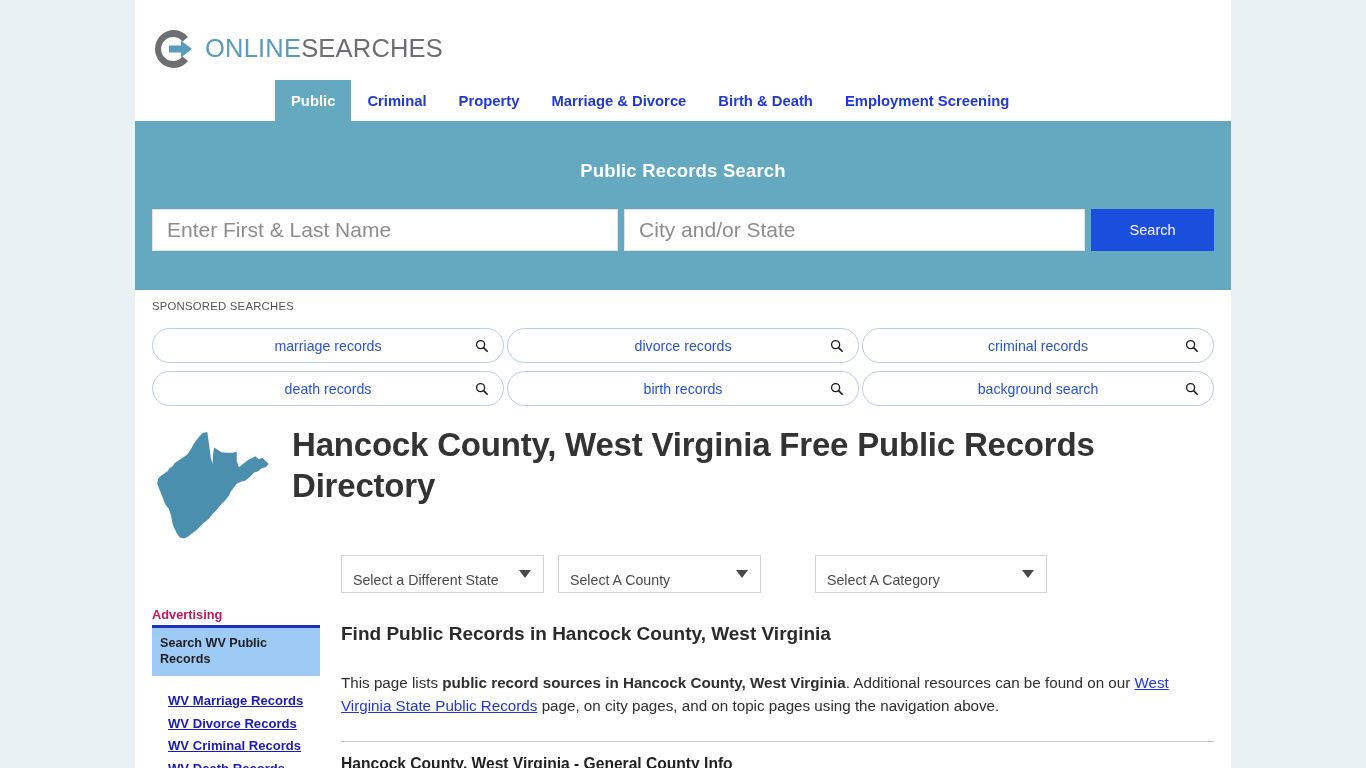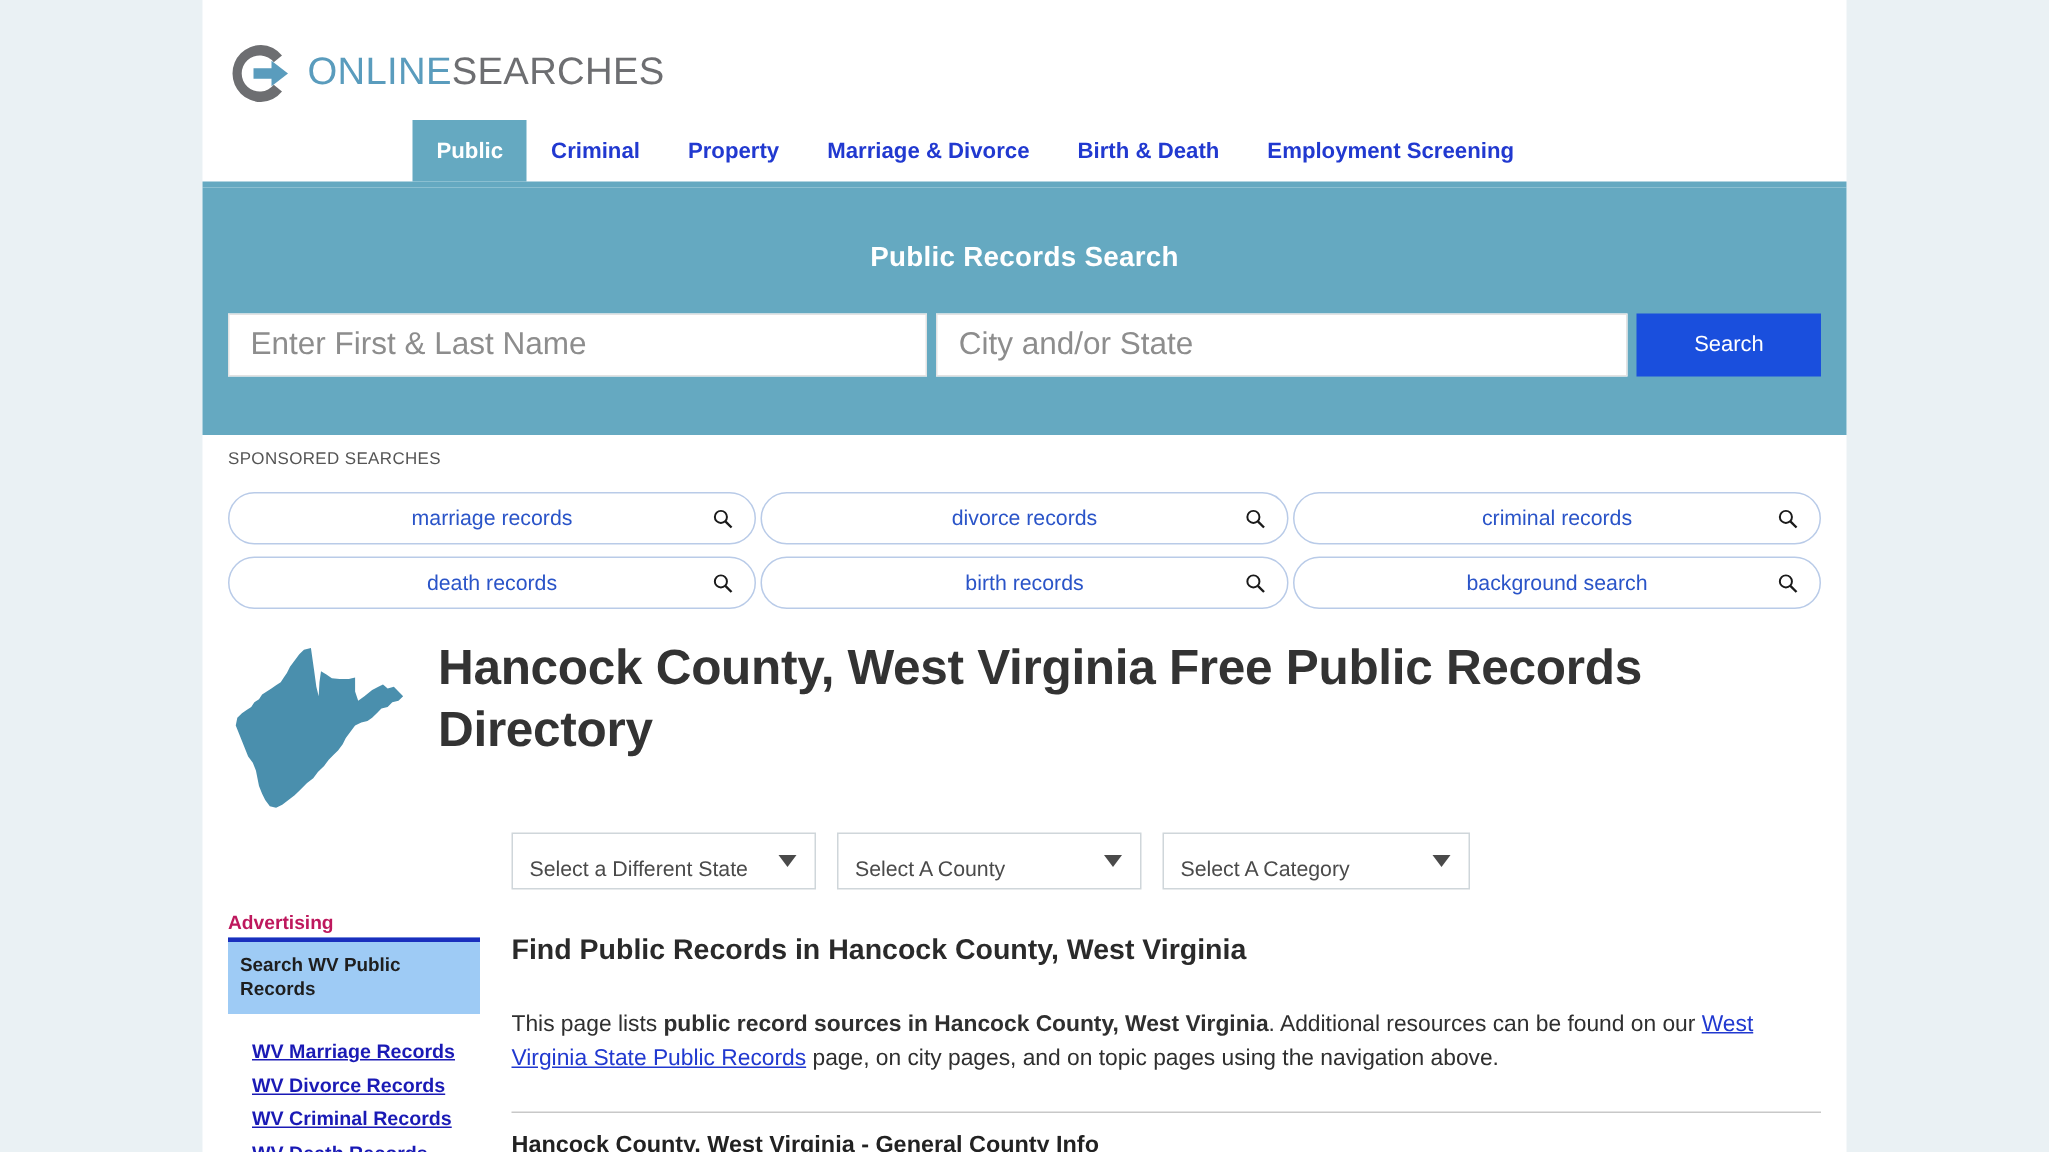--- a/index.html
+++ b/index.html
@@ -196,21 +196,21 @@
     background: #fff;
     display: flex;
     padding: 16px 32px 0 11px;
     font-size: 14.2px;
     color: #4a4a4a;
     cursor: pointer;
     white-space: nowrap;
   }
   .sel.w1 { width: 203px; }
   .sel.w2 { width: 203px; }
-  .sel.w3 { width: 205px; }
+  .sel.w3 { width: 232px; margin-left: 40px; }
   .caret {
     position: absolute; right: 12px; top: 50%;
     transform: translateY(-50%);
     width: 0; height: 0;
     border-left: 6px solid transparent;
     border-right: 6px solid transparent;
     border-top: 8px solid #4a4a4a;
   }
 
   .sec-heading {

